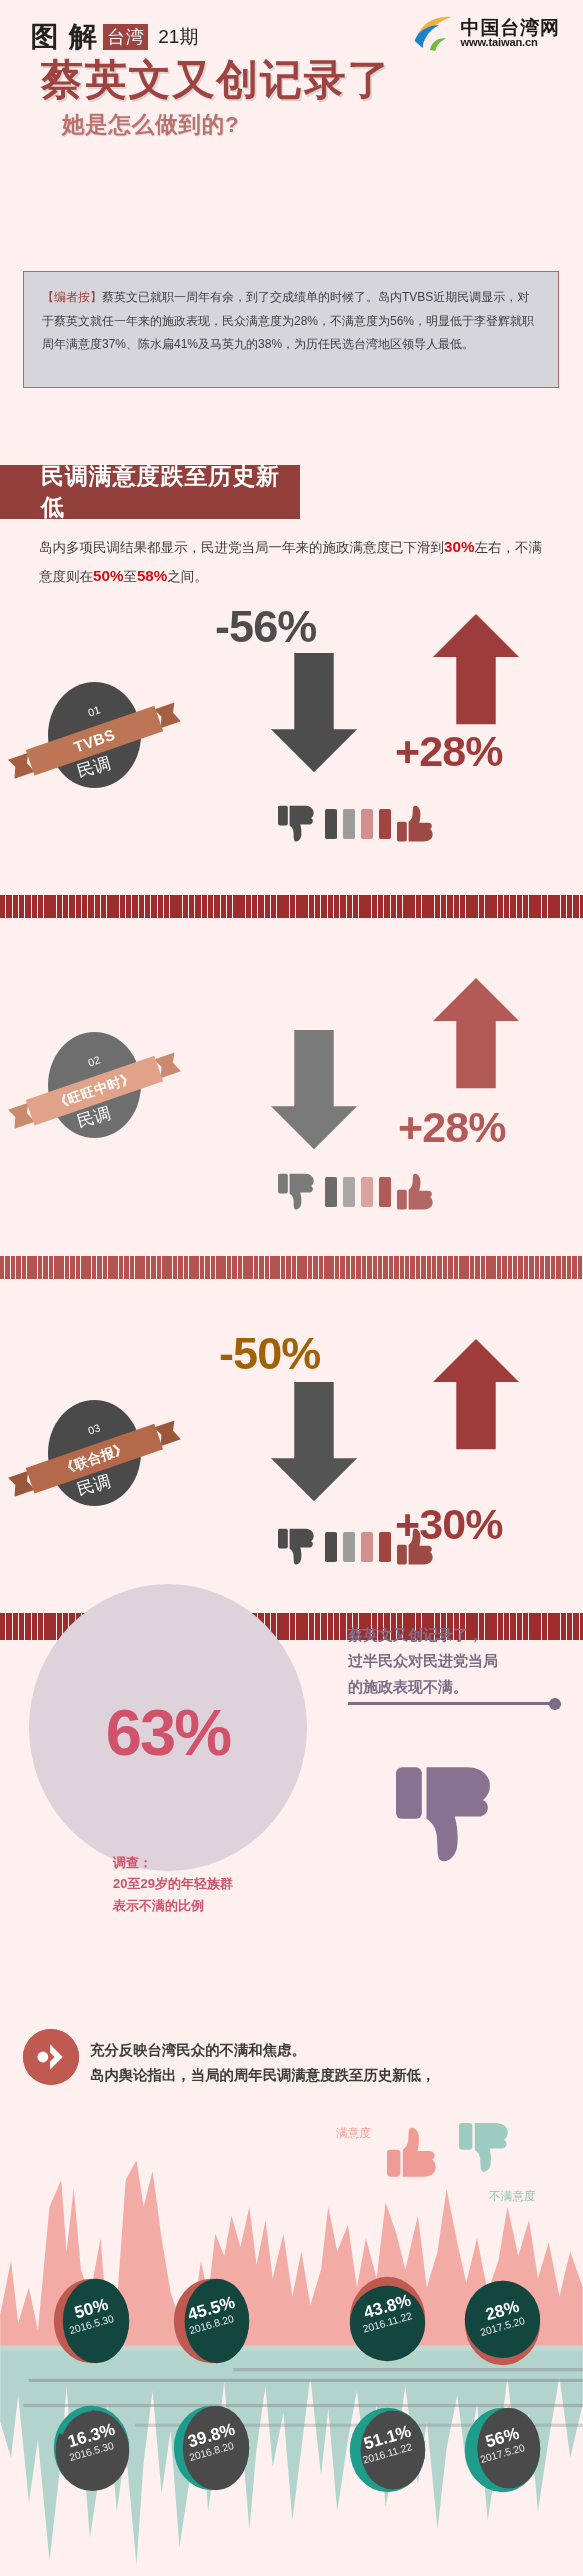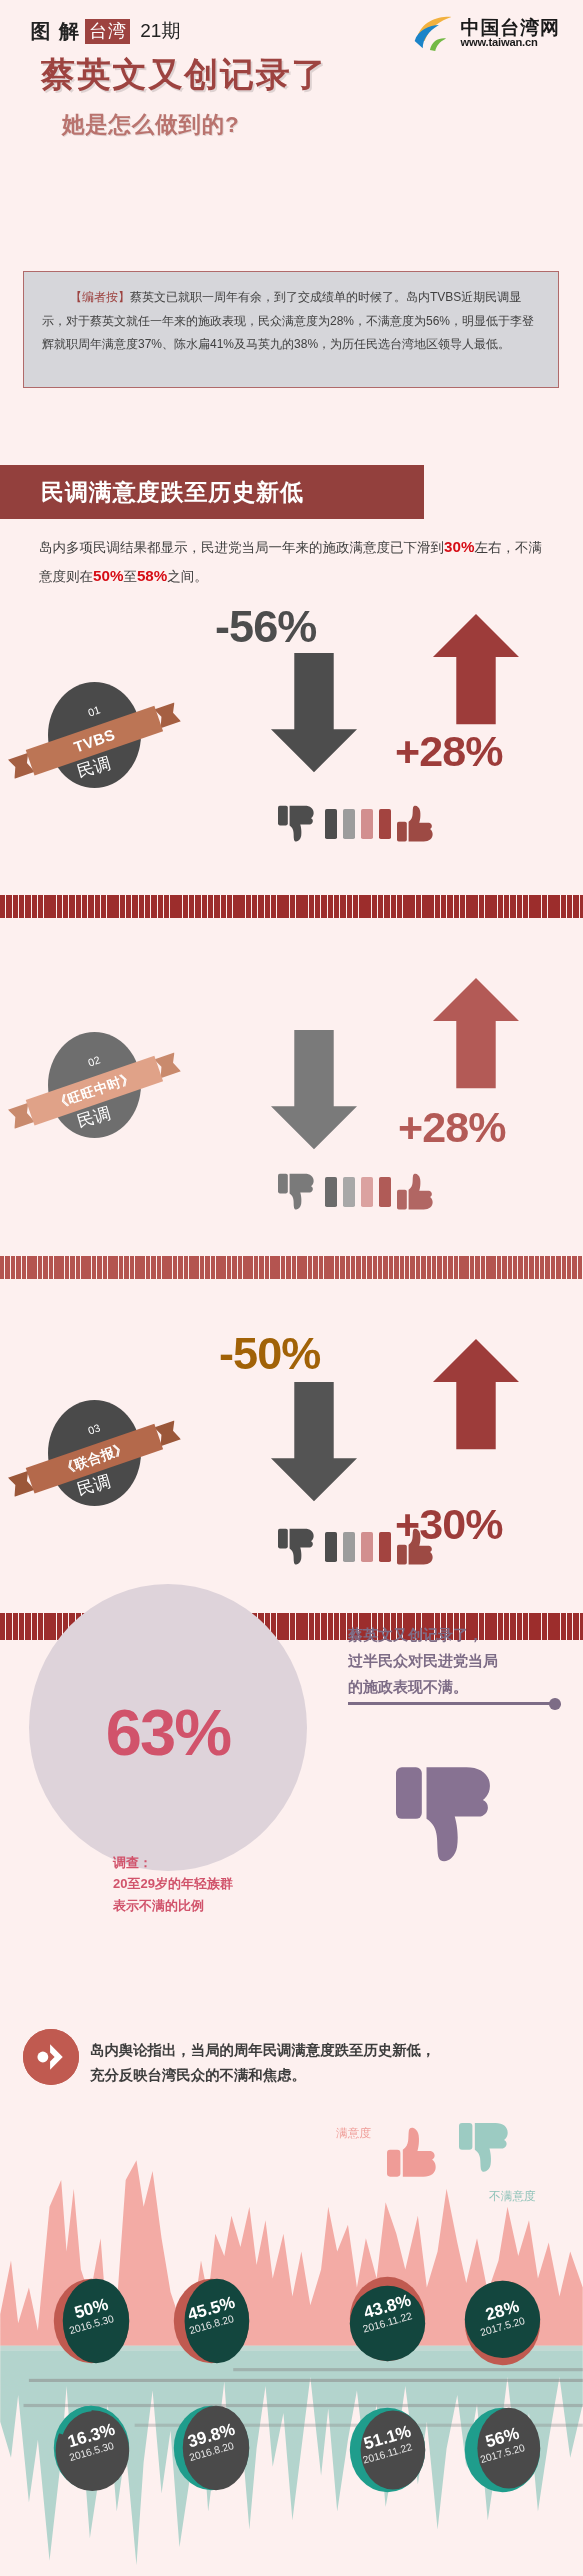--- a/index.html
+++ b/index.html
@@ -7,55 +7,55 @@
   body {
     width:583px; height:2576px; position:relative; overflow:hidden;
     background:#fdf0ef;
     font-family:"Liberation Sans","DejaVu Sans",sans-serif;
     color:#4a4a4a;
   }
 
   
   .header { position:absolute; top:12.6px; left:0; width:583px; height:45px; }
   .brand { position:absolute; left:30.5px; top:5.4px; display:flex; align-items:center; gap:4.5px; }
-  .brand-ch { font-family:"Liberation Serif","DejaVu Serif",serif; font-size:20px; color:#222; font-weight:bold; letter-spacing:1.8px;}
+  .brand-ch { font-family:"Liberation Serif","DejaVu Serif",serif; font-size:28px; color:#222; font-weight:bold; letter-spacing:1.8px;}
   .brand-box { background:#9d4340; color:#fff; font-size:18px; padding:0.9px 3.6px; font-family:"Liberation Serif","DejaVu Serif",serif; letter-spacing:0.9px;}
   .brand-iss { font-size:19px; color:#222; margin-left:5.4px; font-family:"Liberation Sans",sans-serif;}
   .logo { position:absolute; right:23px; top:1.8px; display:flex; align-items:center; gap:5.4px;}
   .logo-mark { width:43px; height:38px; position:relative; }
   .logo-text { line-height:1.05; }
   .logo-t1 { font-size:19px; color:#1a1a1a; font-family:"Liberation Serif",serif; font-weight:bold; letter-spacing:0.9px;}
   .logo-t2 { font-size:11.2px; color:#1a1a1a; font-weight:bold; letter-spacing:-0.2px;}
 
   
   .title-main {
     position:absolute; top:52px; left:41px; width:520px;
-    font-size:34px; font-weight:bold; color:#9d4340; letter-spacing:1.8px;
+    font-size:42px; font-weight:bold; color:#9d4340; letter-spacing:1.8px;
     text-shadow:1.8px 1.8px 0 rgba(0,0,0,.12);
     font-family:"Liberation Sans","DejaVu Sans",sans-serif;
   }
   .title-sub {
     position:absolute; top:109px; left:45px; width:520px;
     font-size:22.4px; font-weight:bold; color:#b9736e; letter-spacing:0.9px;
     text-shadow:0.9px 0.9px 0 rgba(0,0,0,.10);
     margin-left:17px;
   }
 
   
   .note {
     position:absolute; top:271px; left:23px; width:536px; height:117px;
     background:#d6d6da; border:0.9px solid #b06a6a;
     padding:14.4px 18px; line-height:1.95; font-size:12px; color:#404040;
     font-family:"Liberation Sans","DejaVu Sans",sans-serif;
   }
-  .note b { color:#9d4340; font-weight:normal;margin-left:28px; }
+  .note b { color:#9d4340; font-weight:normal; }
 
   
   .sec-head {
-    position:absolute; top:465px; left:0; height:54px; width:424px;
+    position:absolute; top:465px; left:0; height:54px; width:300px;
     background:#93403d; color:#fff; font-size:23px; font-weight:bold;
     display:flex; align-items:center; padding-left:41px; letter-spacing:0.9px;
   }
   .sec-intro {
     position:absolute; top:533px; left:39px; width:511px;
     font-size:13.5px; line-height:1.9; color:#3e3e3e;
   }
   .sec-intro .hl { color:#d60d16; font-weight:bold; font-size:15.2px;}
 
   
@@ -324,22 +324,22 @@
 </svg>
 
 <div class="bullet">
   <svg width="56" height="56" viewBox="0 0 62 62">
     <circle cx="31" cy="31" r="31" fill="#c05a50"></circle>
     <circle cx="22" cy="31" r="6" fill="#fff"></circle>
     <path d="M30 17 L44 31 L30 45 L30 36 L35 31 L30 26 Z" fill="#fff"></path>
   </svg>
 </div>
 <div class="bullet-txt">
+  <div>充分反映台湾民众的不满和焦虑。</div>
   <div>岛内舆论指出，当局的周年民调满意度跌至历史新低，</div>
-  <div>充分反映台湾民众的不满和焦虑。</div>
 </div>
 
 <div class="legend-sat">满意度</div>
 <svg style="position:absolute;left:387px;top:2124px;" width="56" height="59" viewBox="0 0 46 46">
   <rect x="0" y="20" width="11" height="22" rx="2.5" fill="#ef9c97"></rect>
   <path d="M13 42 H30 C36 42 40 39 40 34 C40 30 37 28 37 28 C40 27 40 22 36 21 H25 C25 21 27 15 26 8 C25 2 19 0 18 4 C17 10 19 16 13 20 Z" fill="#ef9c97"></path>
 </svg>
 <svg style="position:absolute;left:459px;top:2119px;" width="56" height="59" viewBox="0 0 46 46">
   <rect x="0" y="2" width="11" height="22" rx="2.5" fill="#9ccbc2"></rect>
   <path d="M13 2 H30 C36 2 40 5 40 10 C40 14 37 16 37 16 C40 17 40 22 36 23 H25 C25 23 27 29 26 36 C25 42 19 44 18 40 C17 34 19 28 13 24 Z" fill="#9ccbc2"></path>

